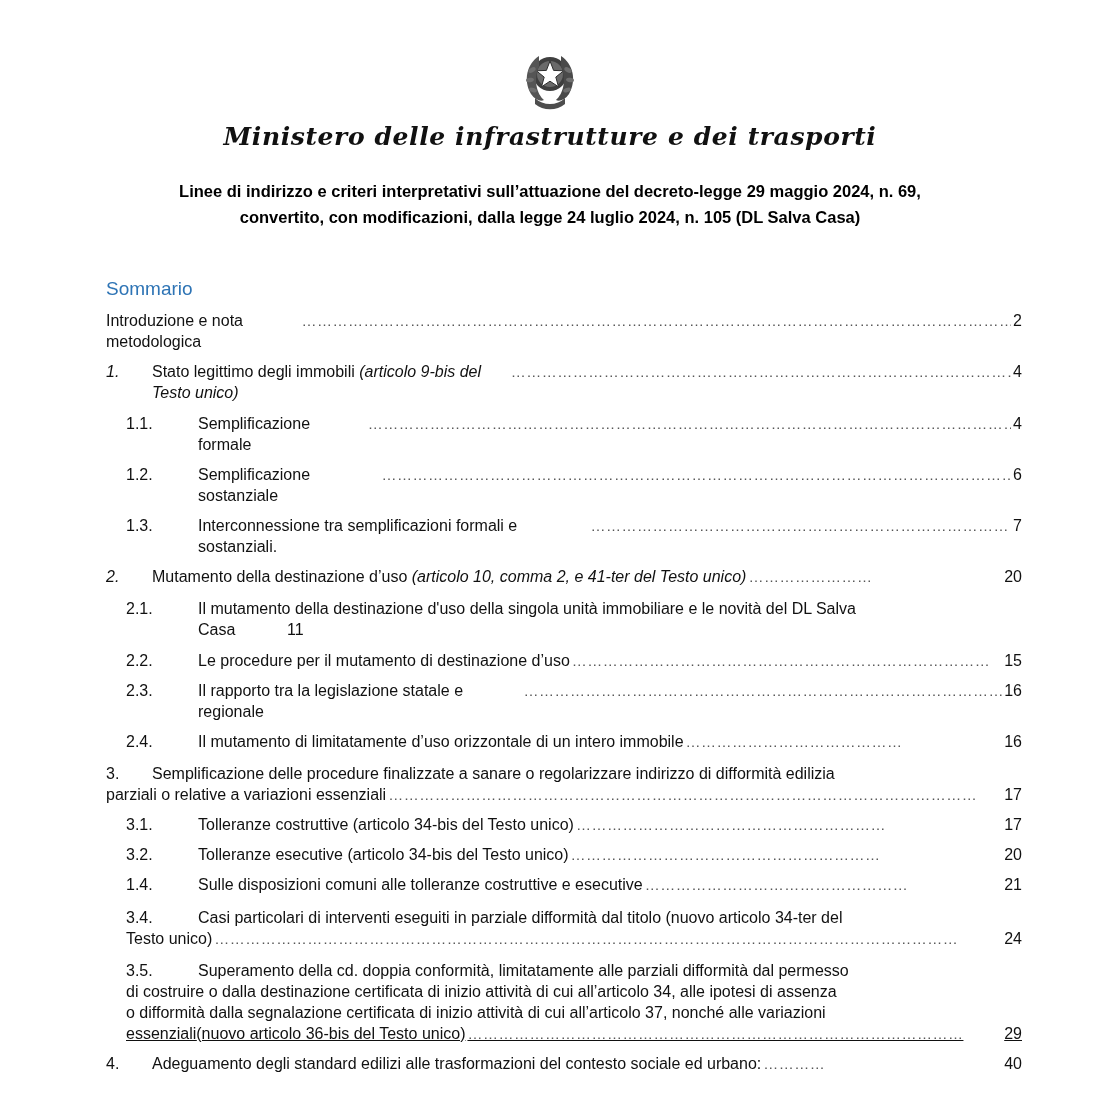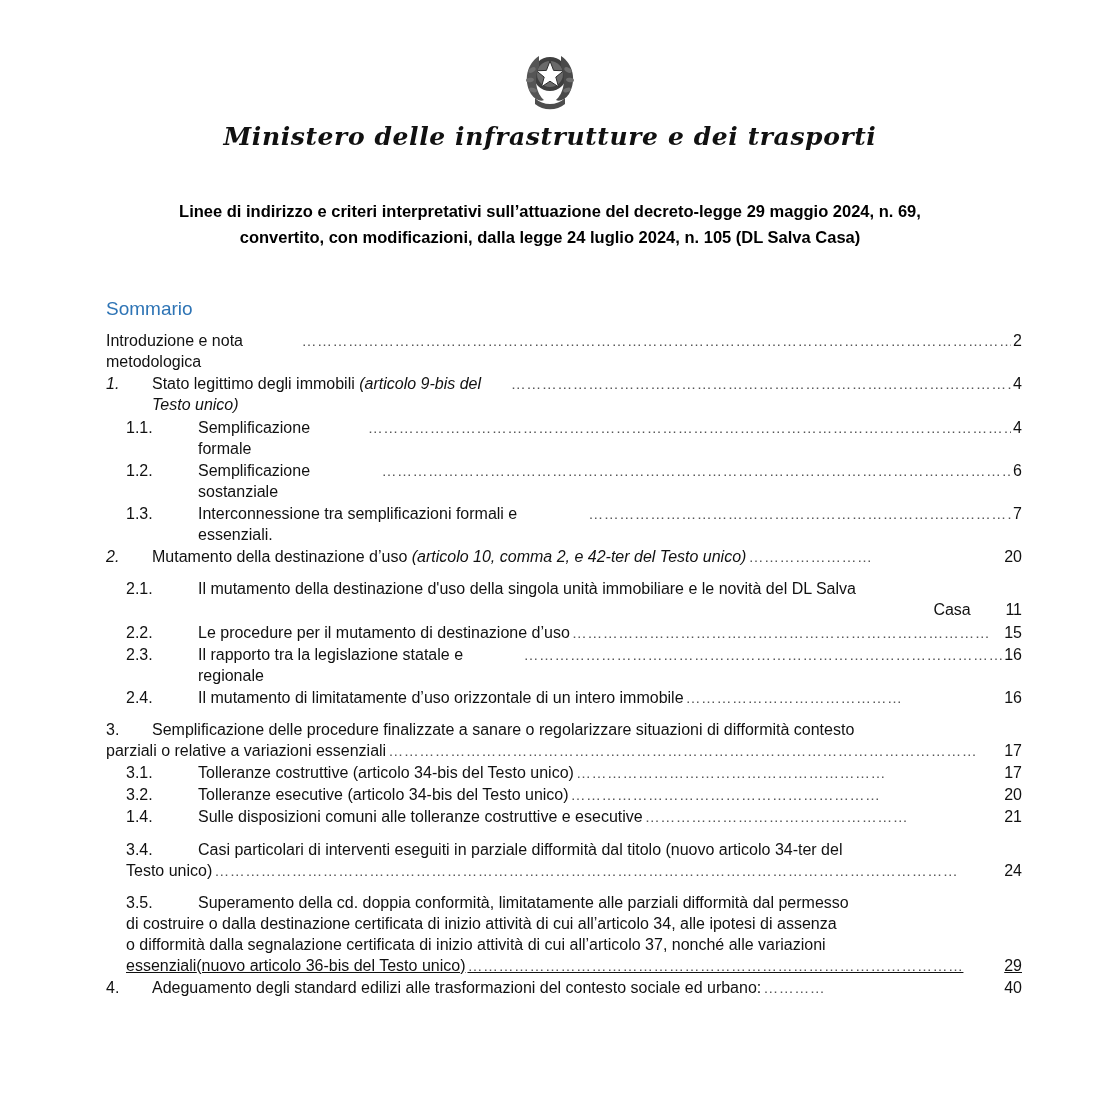--- a/index.html
+++ b/index.html
@@ -38,21 +38,21 @@
     font-family: "DejaVu Serif", serif;
     font-style: italic;
     font-weight: 700;
     font-size: 25px;
     letter-spacing: 0.6px;
     color: #111111;
   }
 
   
   .doc-title {
-    margin: 48px auto 0 auto;
+    margin: 28px auto 0 auto;
     width: 900px;
     text-align: center;
     font-weight: 700;
     font-size: 16.5px;
     line-height: 1.55;
     color: #000000;
   }
 
   
   .sommario-heading {
@@ -66,21 +66,21 @@
   .toc {
     margin-top: 10px;
     font-size: 16px;
     line-height: 1.32;
     color: #111111;
   }
 
   .toc-row {
     display: flex;
     align-items: baseline;
-    margin-top: 1px;
+    margin-top: 9px;
     width: 944px;
   }
 
   .toc-num {
     flex: 0 0 auto;
     white-space: nowrap;
   }
   .toc-num.lvl1 {
     width: 46px;
     margin-left: 28px;
@@ -125,21 +125,20 @@
   .toc-block .toc-body {
     flex: 1 1 auto;
   }
   .toc-body p {
     margin: 0;
     line-height: 1.32;
   }
   .lastline {
     display: flex;
     align-items: baseline;
-    justify-content: flex-end;
   }
 </style>
 </head>
 <body>
 
 <div class="page">
 
   <div class="emblem-wrap">
     <span class="emblem">
       <svg width="66" height="78" viewBox="0 0 66 78" xmlns="http://www.w3.org/2000/svg">
@@ -204,39 +203,39 @@
 
     <div class="toc-row">
       <span class="toc-num lvl2">1.2.</span>
       <span class="toc-text">Semplificazione sostanziale</span>
       <span class="dots">……………………………………………………………………………………………………………………</span>
       <span class="page-num">6</span>
     </div>
 
     <div class="toc-row">
       <span class="toc-num lvl2">1.3.</span>
-      <span class="toc-text">Interconnessione tra semplificazioni formali e essenziali. </span>
+      <span class="toc-text">Interconnessione tra semplificazioni formali e sostanziali. </span>
       <span class="dots">…………………………………………………………………………</span>
       <span class="page-num">7</span>
     </div>
 
     <div class="toc-row">
       <span class="toc-num lvl1">2.</span>
-      <span class="toc-text"><span>Mutamento della destinazione d’uso </span><span class="it">(articolo 10, comma 2, e 42-ter del Testo unico)</span></span>
+      <span class="toc-text"><span>Mutamento della destinazione d’uso </span><span class="it">(articolo 10, comma 2, e 41-ter del Testo unico)</span></span>
       <span class="dots"> ……………………</span>
       <span class="page-num">20</span>
     </div>
 
     <div class="toc-block">
       <span class="toc-num lvl2">2.1.</span>
       <div class="toc-body">
         <p>Il mutamento della destinazione d'uso della singola unità immobiliare e le novità del DL Salva</p>
         <p class="lastline">
           <span style="display:inline-block;min-width:72px;margin-left:-48px;padding-left:48px;">Casa</span>
-          <span class="page-num" style="margin-left:0;">11</span>
+          <span class="page-num" style="margin-left:17px;">11</span>
         </p>
       </div>
     </div>
 
     <div class="toc-row">
       <span class="toc-num lvl2">2.2.</span>
       <span class="toc-text">Le procedure per il mutamento di destinazione d’uso</span>
       <span class="dots">………………………………………………………………………</span>
       <span class="page-num">15</span>
     </div>
@@ -251,21 +250,21 @@
     <div class="toc-row">
       <span class="toc-num lvl2">2.4.</span>
       <span class="toc-text">Il mutamento di limitatamente d’uso orizzontale di un intero immobile</span>
       <span class="dots">……………………………………</span>
       <span class="page-num">16</span>
     </div>
 
     <div class="toc-block">
       <span class="toc-num lvl1-plain">3.</span>
       <div class="toc-body">
-        <p>Semplificazione delle procedure finalizzate a sanare o regolarizzare situazioni di difformità contesto</p>
+        <p>Semplificazione delle procedure finalizzate a sanare o regolarizzare indirizzo di difformità edilizia</p>
         <p class="lastline" style="margin-left:-46px;">
           <span>parziali o relative a variazioni essenziali </span>
           <span class="dots">……………………………………………………………………………………………………</span>
           <span class="page-num">17</span>
         </p>
       </div>
     </div>
 
     <div class="toc-row">
       <span class="toc-num lvl2">3.1.</span>

